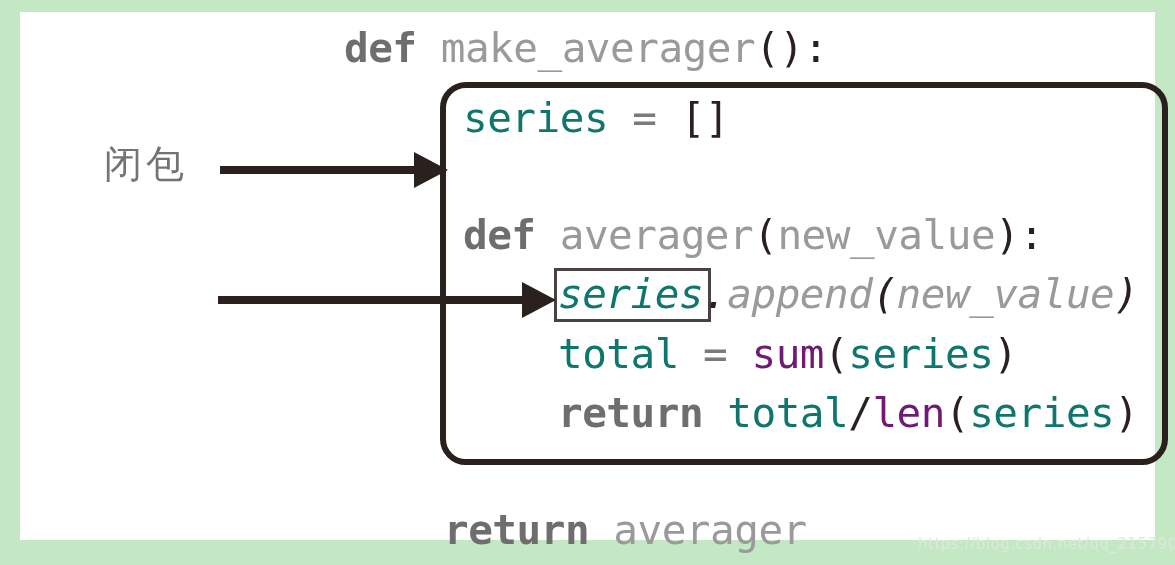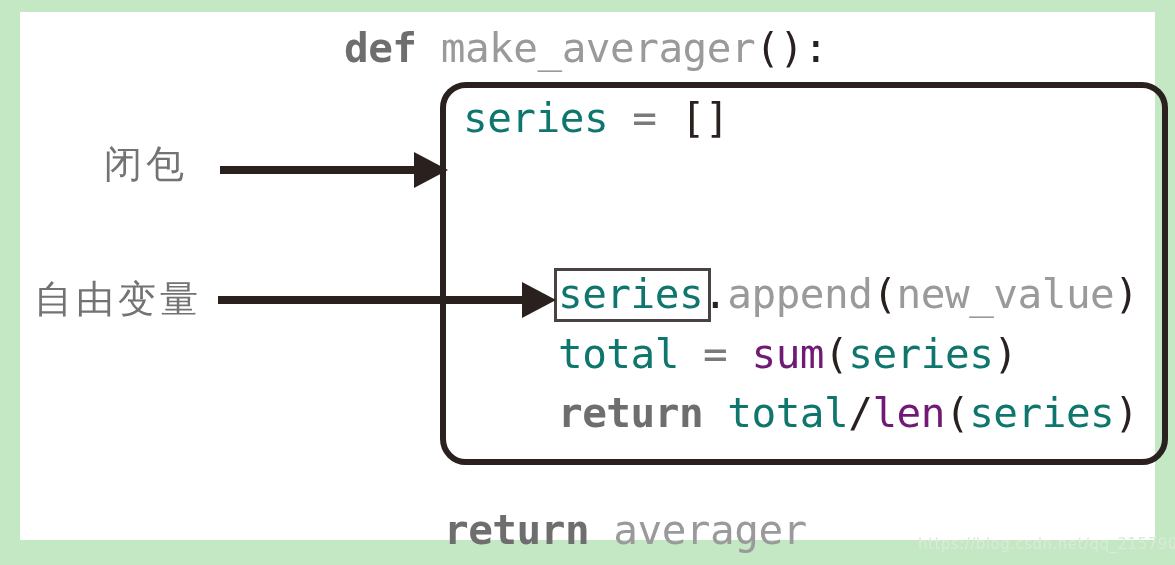--- a/index.html
+++ b/index.html
@@ -55,21 +55,21 @@
     height: 383px;
     border: 6px solid #2a201d;
     border-radius: 26px;
     box-sizing: border-box;
     background: transparent;
   }
 
   
   #line-series-init { left: 443px; top: 86px; }
   #line-def-avg     { left: 443px; top: 203px; }
-  #line-append      { left: 538px; top: 262px; }
+  #line-append      { left: 538px; top: 262px; font-style: italic; }
   #line-total       { left: 538px; top: 322px; }
   #line-return      { left: 538px; top: 381px; }
 
   
   #freevar-box {
     position: absolute;
     left: 534px;
     top: 256px;
     width: 157px;
     height: 54px;
@@ -113,33 +113,33 @@
 <div id="page">
 
   <div id="canvas">
 
     <div class="code" id="line-header"><span class="kw">def</span><span class="name"> </span><span class="name">make_averager</span><span class="punc">():</span></div>
 
     <div id="closure-box"></div>
 
     <div class="code" id="line-series-init"><span class="var">series</span><span class="op"> = </span><span class="punc">[]</span></div>
 
+    <div class="code" id="line-def-avg"><span class="kw">def</span><span class="name"> </span><span class="name">averager</span><span class="punc">(</span><span class="name">new_value</span><span class="punc">):</span></div>
 
     <div id="freevar-box"></div>
 
     <div class="code" id="line-append"><span class="var">series</span><span class="punc">.</span><span class="name">append</span><span class="punc">(</span><span class="name">new_value</span><span class="punc">)</span></div>
 
     <div class="code" id="line-total"><span class="var">total</span><span class="op"> = </span><span class="builtin">sum</span><span class="punc">(</span><span class="var">series</span><span class="punc">)</span></div>
 
     <div class="code" id="line-return"><span class="kw">return</span><span class="name"> </span><span class="var">total</span><span class="punc">/</span><span class="builtin">len</span><span class="punc">(</span><span class="var">series</span><span class="punc">)</span></div>
 
     <div class="code" id="line-footer"><span class="kw">return</span><span class="name"> </span><span class="name">averager</span></div>
 
     <div class="cn-label" id="label-closure">闭包</div>
-    <div class="cn-label" id="label-freevar">自由变量</div>
 
     <svg class="arrow" id="arrow-closure" width="232" height="44" viewBox="0 0 232 44">
       <line x1="2" y1="22" x2="200" y2="22" stroke="#2a201d" stroke-width="8"></line>
       <polygon points="196,4 230,22 196,40" fill="#2a201d"></polygon>
     </svg>
 
     <svg class="arrow" id="arrow-freevar" width="342" height="44" viewBox="0 0 342 44">
       <line x1="2" y1="22" x2="310" y2="22" stroke="#2a201d" stroke-width="8"></line>
       <polygon points="306,4 340,22 306,40" fill="#2a201d"></polygon>
     </svg>

